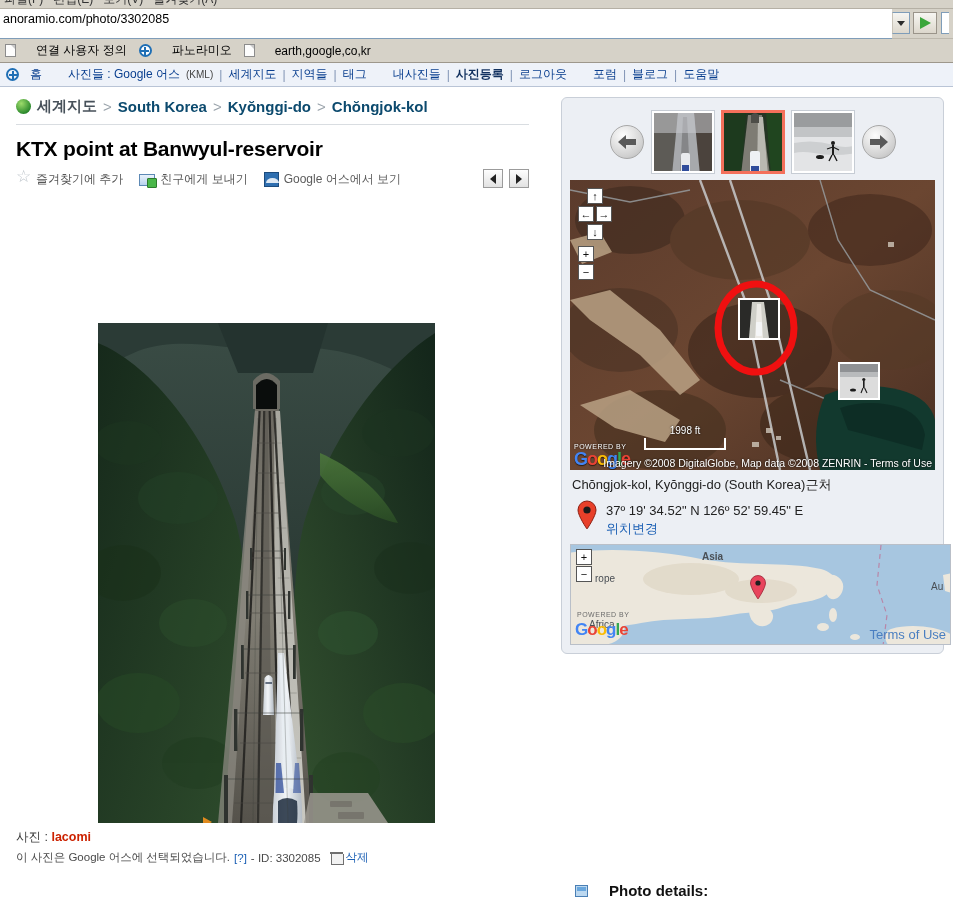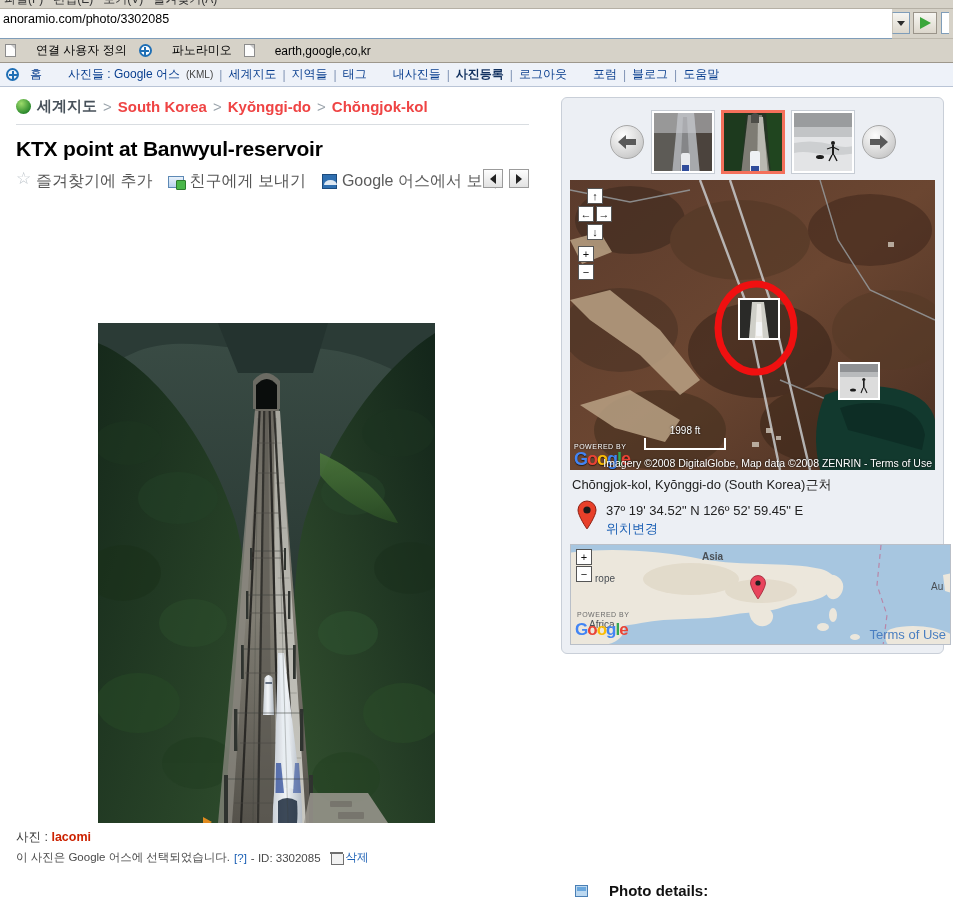--- a/index.html
+++ b/index.html
@@ -147,36 +147,36 @@
     display: flex; align-items: center;
     padding: 10px 0 6px 16px;
     font-size: 15px; font-weight: bold;
     color: #5f6a72;
   }
   .globe-ico {
     width: 15px; height: 15px; border-radius: 50%;
     background: radial-gradient(circle at 35% 30%, #9ddc6b, #2e8b2e 70%, #1d5d1d);
     margin-right: 6px; flex: none;
   }
-  .crumb { color: #ef4444; cursor: pointer; white-space: nowrap; }
+  .crumb { color: #0c4a6e; cursor: pointer; white-space: nowrap; }
   .crumb.first { color: #47515a; }
   .crumb-sep { color: #9aa3ab; margin: 0 6px; font-weight: normal; }
 
   .hr-thin { height: 1px; background: #d9dde1; margin: 2px 16px 0 16px; }
 
   .photo-title {
     font-size: 21px; font-weight: bold;
     padding: 12px 16px 6px 16px;
     color: #000; letter-spacing: -0.2px;
   }
 
   .action-row {
     display: flex; align-items: center;
     padding: 4px 16px 6px 16px;
-    font-size: 16px;
+    font-size: 12px;
     position: relative;
   }
   .action { display: flex; align-items: center; gap: 5px; margin-right: 16px; color: #565656; cursor: pointer; white-space: nowrap; }
   .ico-star { width: 15px; height: 15px; position: relative; flex: none; }
   .ico-star::before {
     content: "\2606"; position: absolute; left: 0; top: -4px;
     font-size: 17px; color: #bfc6cc; line-height: 1;
   }
   .ico-mail {
     width: 16px; height: 12px; background: linear-gradient(#e9f2fb,#b9d3ee);

